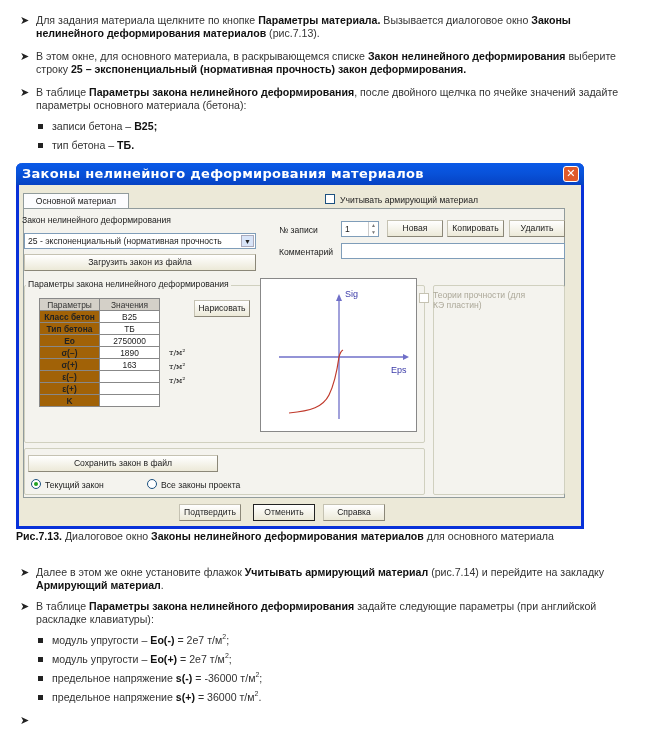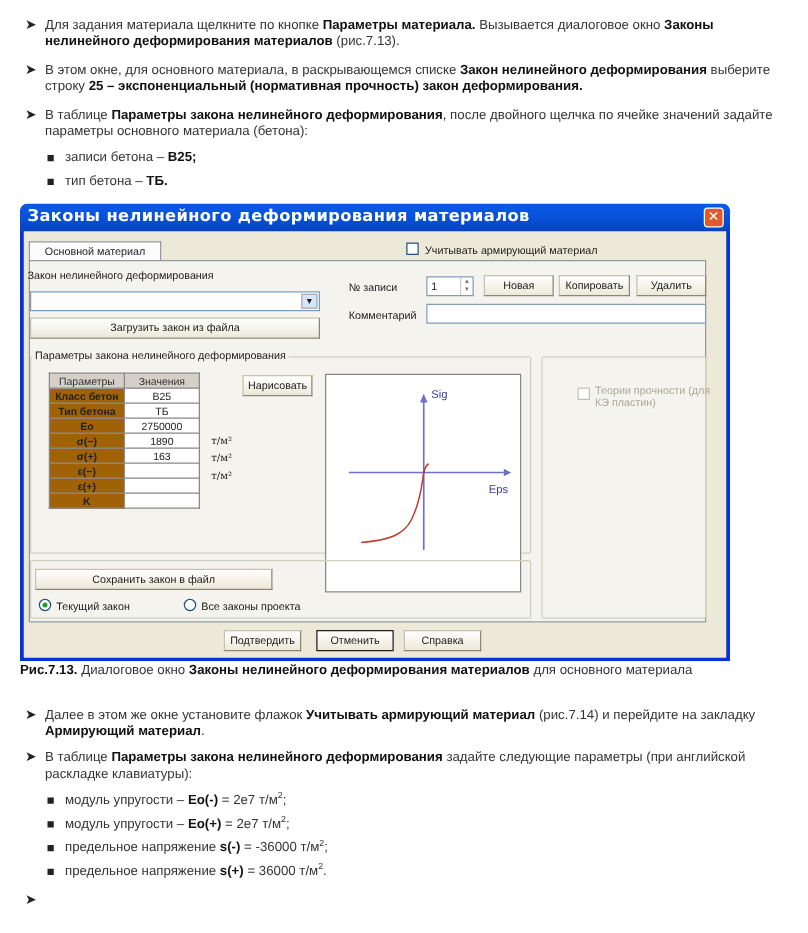--- a/index.html
+++ b/index.html
@@ -83,20 +83,21 @@
   <div class="ui tab">Основной материал</div>
 
   <div class="ui" style="left:306px; top:31px;">
     <span class="chk"></span><span>Учитывать армирующий материал</span>
   </div>
 
   <div class="tabpanel"></div>
 
   <div class="ui" style="left:3px; top:52px;">Закон нелинейного деформирования</div>
   <div class="ui input" style="left:5px; top:70px; width:232px;">
+    <span>25 - экспоненциальный (нормативная прочность</span>
     <span style="position:absolute; right:1px; top:1px; width:13px; height:12px; background:#d8e4f8; border:1px solid #aab; font-size:7px; line-height:11px; text-align:center;">▼</span>
   </div>
   <div class="ui btn" style="left:5px; top:91px; width:232px;">Загрузить закон из файла</div>
 
   <div class="ui" style="left:260px; top:62px;">№ записи</div>
   <div class="ui input" style="left:322px; top:58px; width:38px;">
     <span>1</span>
     <span style="position:absolute; right:0; top:0; width:10px; height:14px; border-left:1px solid #ccc; font-size:5px; line-height:7px; text-align:center; color:#777;">▲<br>▼</span>
   </div>
   <div class="ui btn" style="left:368px; top:57px; width:56px;">Новая</div>
@@ -148,34 +149,34 @@
           <td></td>
         </tr>
   </tbody>
     </table>
   <div class="units" style="left:150px; top:185px;">т/м²</div>
   <div class="units" style="left:150px; top:199px;">т/м²</div>
   <div class="units" style="left:150px; top:213px;">т/м²</div>
 
   <div class="ui btn" style="left:175px; top:137px; width:56px;">Нарисовать</div>
 
-  <div class="plot" style="left:241px; top:136px; width:157px; height:175px;">
+  <div class="plot" style="left:241px; top:115px; width:157px; height:154px;">
     <svg width="155" height="149" viewBox="0 0 155 149">
       <line x1="18" y1="78" x2="142" y2="78" stroke="#6f6fc8" stroke-width="1.3"></line>
       <polygon points="142,75 148,78 142,81" fill="#6f6fc8"></polygon>
       <line x1="78" y1="140" x2="78" y2="20" stroke="#6f6fc8" stroke-width="1.3"></line>
       <polygon points="75,22 78,15 81,22" fill="#6f6fc8"></polygon>
       <path d="M28,134 C50,132 62,128 68,116 C74,104 76,92 78,78 C79,74 80,72 82,71" stroke="#c0392b" stroke-width="1.2" fill="none"></path>
     </svg>
     <div class="ui" style="left:84px; top:10px; color:#3a3aa8; font-size:9px;">Sig</div>
     <div class="ui" style="left:130px; top:86px; color:#3a3aa8; font-size:9px;">Eps</div>
   </div>
 
   <div class="ui group" style="left:414px; top:122px; width:132px; height:210px;"></div>
-  <div class="ui disabled" style="left:443px; top:127px; width:110px; line-height:10px;margin-top:17px;">
+  <div class="ui disabled" style="left:400px; top:127px; width:110px; line-height:10px;">
     <span class="chk" style="border-color:#c5c2b2; position:absolute; left:0; top:3px;"></span>
     <div style="padding-left:14px;">Теории прочности (для КЭ пластин)</div>
   </div>
 
   <div class="ui group" style="left:5px; top:285px; width:401px; height:47px;"></div>
   <div class="ui btn" style="left:9px; top:292px; width:190px;">Сохранить закон в файл</div>
   <div class="ui" style="left:12px; top:316px;">
     <span class="radio on"></span><span>Текущий закон</span>
   </div>
   <div class="ui" style="left:128px; top:316px;">

